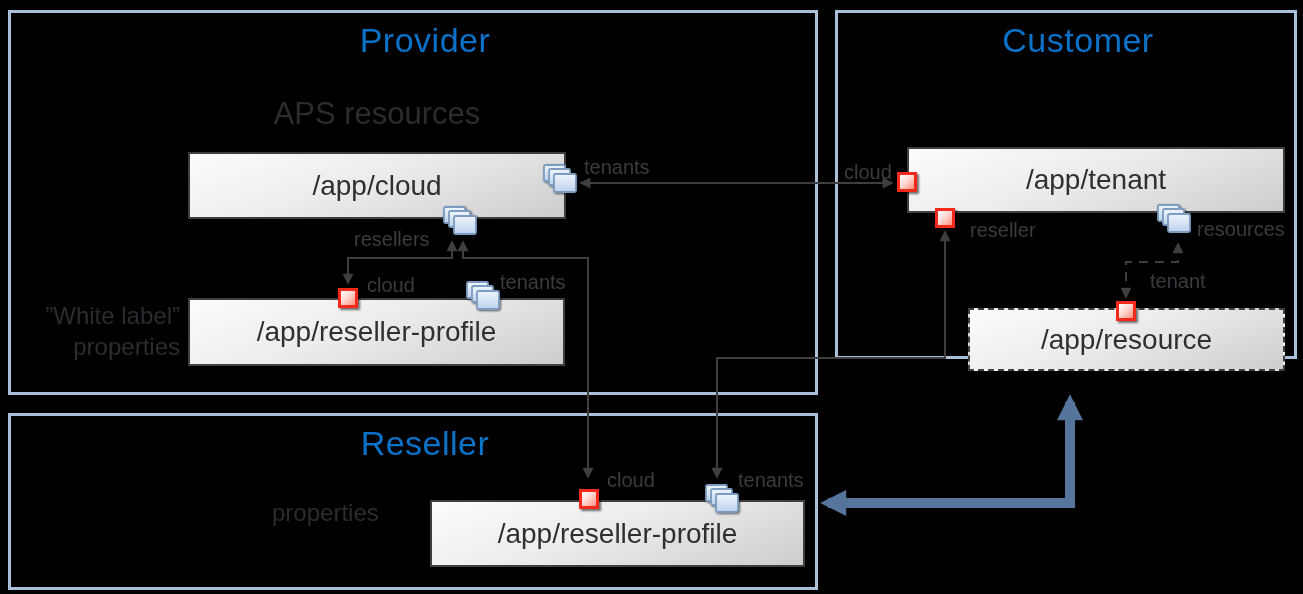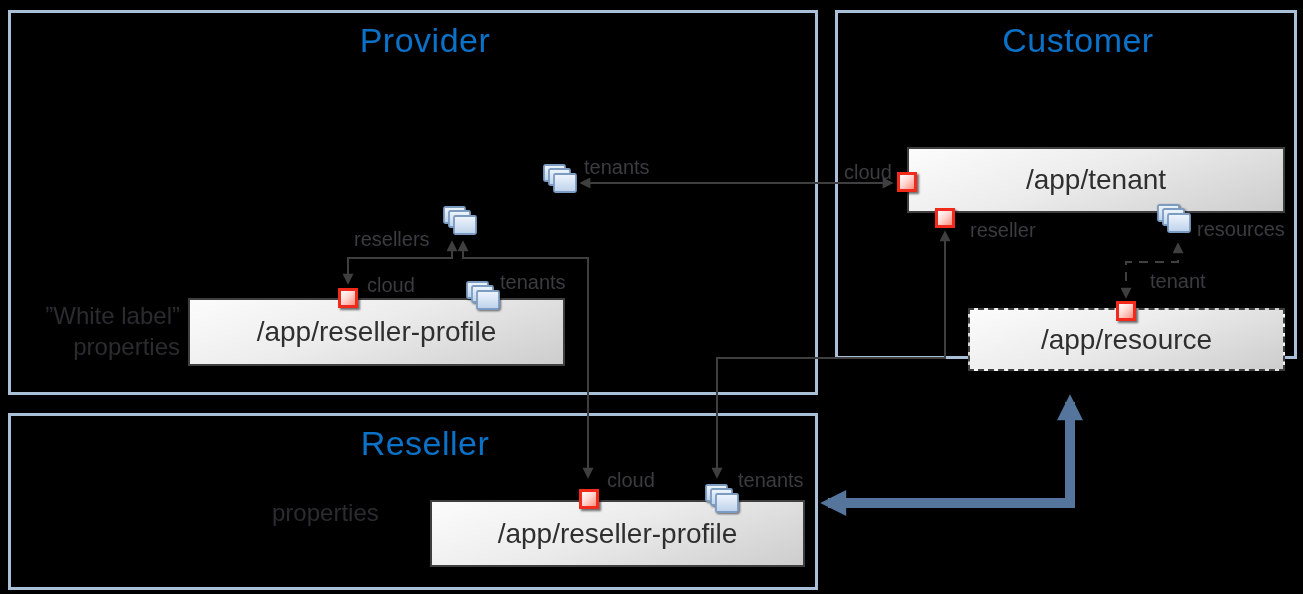--- a/index.html
+++ b/index.html
@@ -68,30 +68,34 @@
   <div class="group-box" style="left:8px;top:10px;width:810px;height:385px;">
     <div class="group-title">Provider</div>
   </div>
   <div class="group-box" style="left:835px;top:10px;width:462px;height:349px;">
     <div class="group-title">Customer</div>
   </div>
   <div class="group-box" style="left:8px;top:413px;width:810px;height:177px;">
     <div class="group-title">Reseller</div>
   </div>
 
+  <div class="heading" style="left:188px;top:96px;width:378px;">APS resources</div>
 
   <div class="annotation right" style="left:20px;top:300px;width:160px;">
     <div>”White label”</div>
     <div>properties</div>
   </div>
 
   <div class="annotation left" style="left:272px;top:497px;width:170px;">
     <div>properties</div>
   </div>
 
+  <div class="node" style="left:188px;top:152px;width:378px;height:67px;">
+    <span class="node-label">/app/cloud</span>
+  </div>
   <div class="node" style="left:188px;top:298px;width:377px;height:68px;">
     <span class="node-label">/app/reseller-profile</span>
   </div>
   <div class="node" style="left:907px;top:147px;width:378px;height:66px;">
     <span class="node-label">/app/tenant</span>
   </div>
   <div class="node dashed" style="left:968px;top:308px;width:317px;height:63px;">
     <span class="node-label">/app/resource</span>
   </div>
   <div class="node" style="left:430px;top:500px;width:375px;height:67px;">

